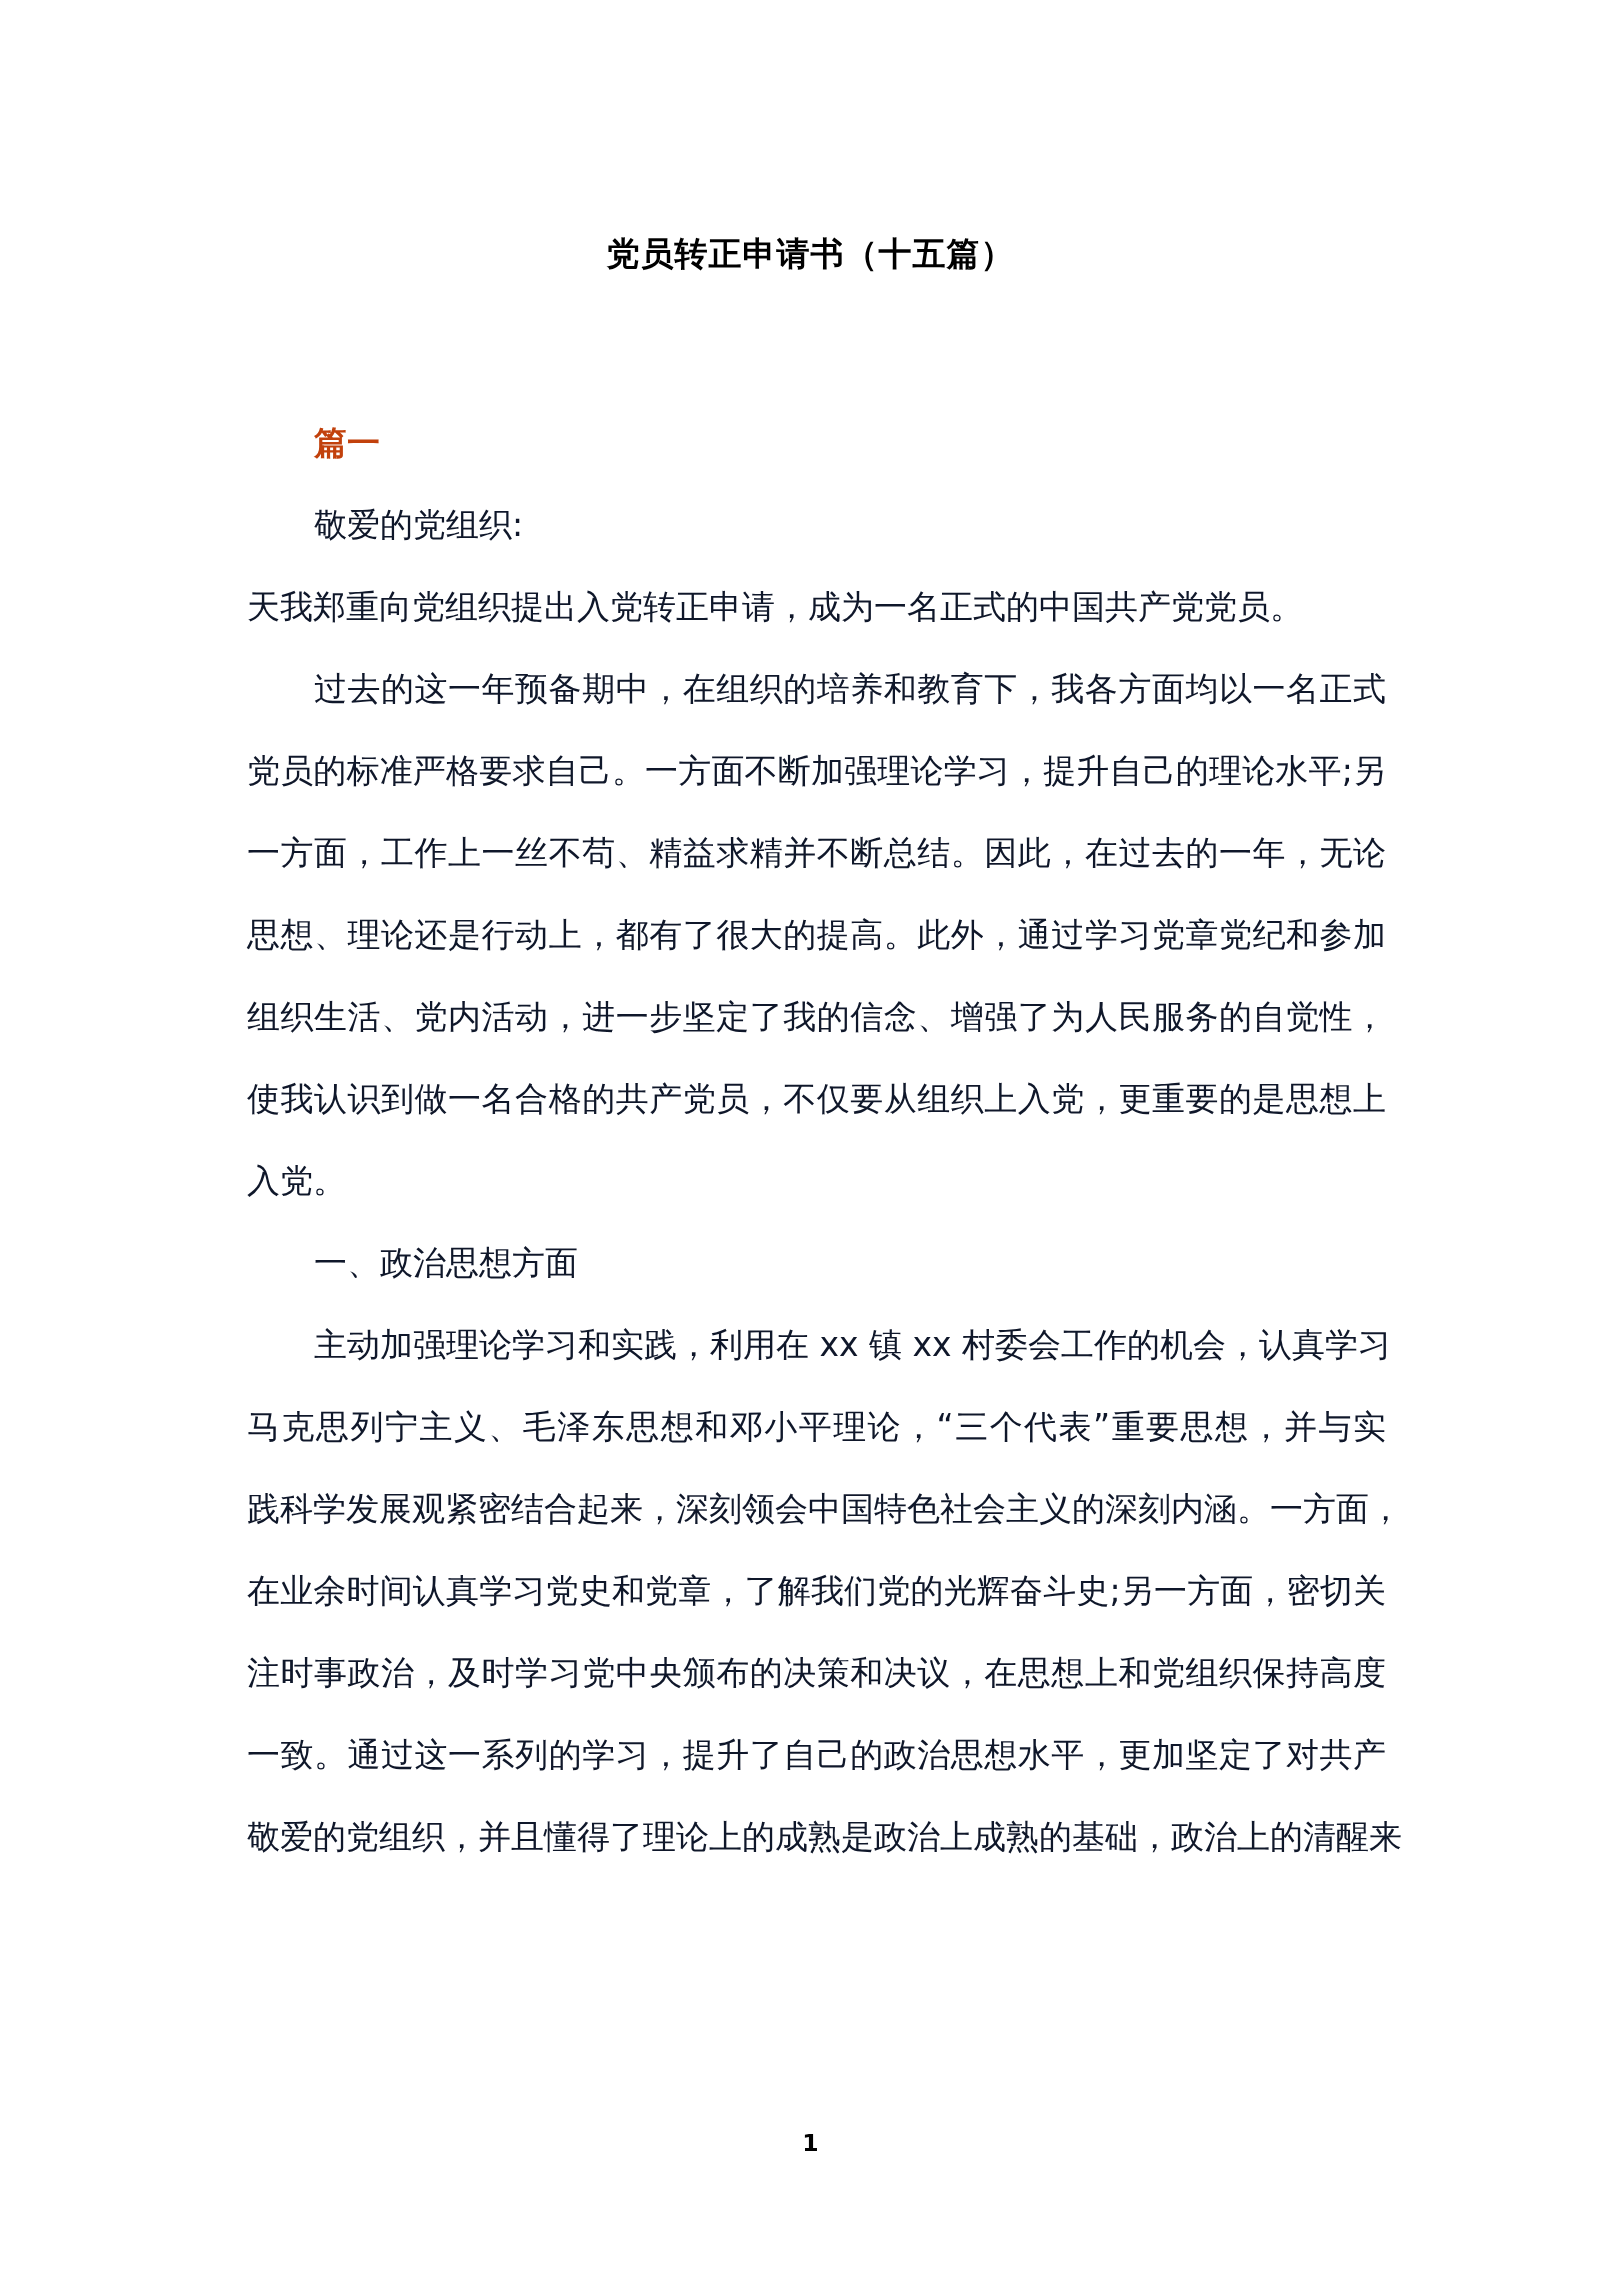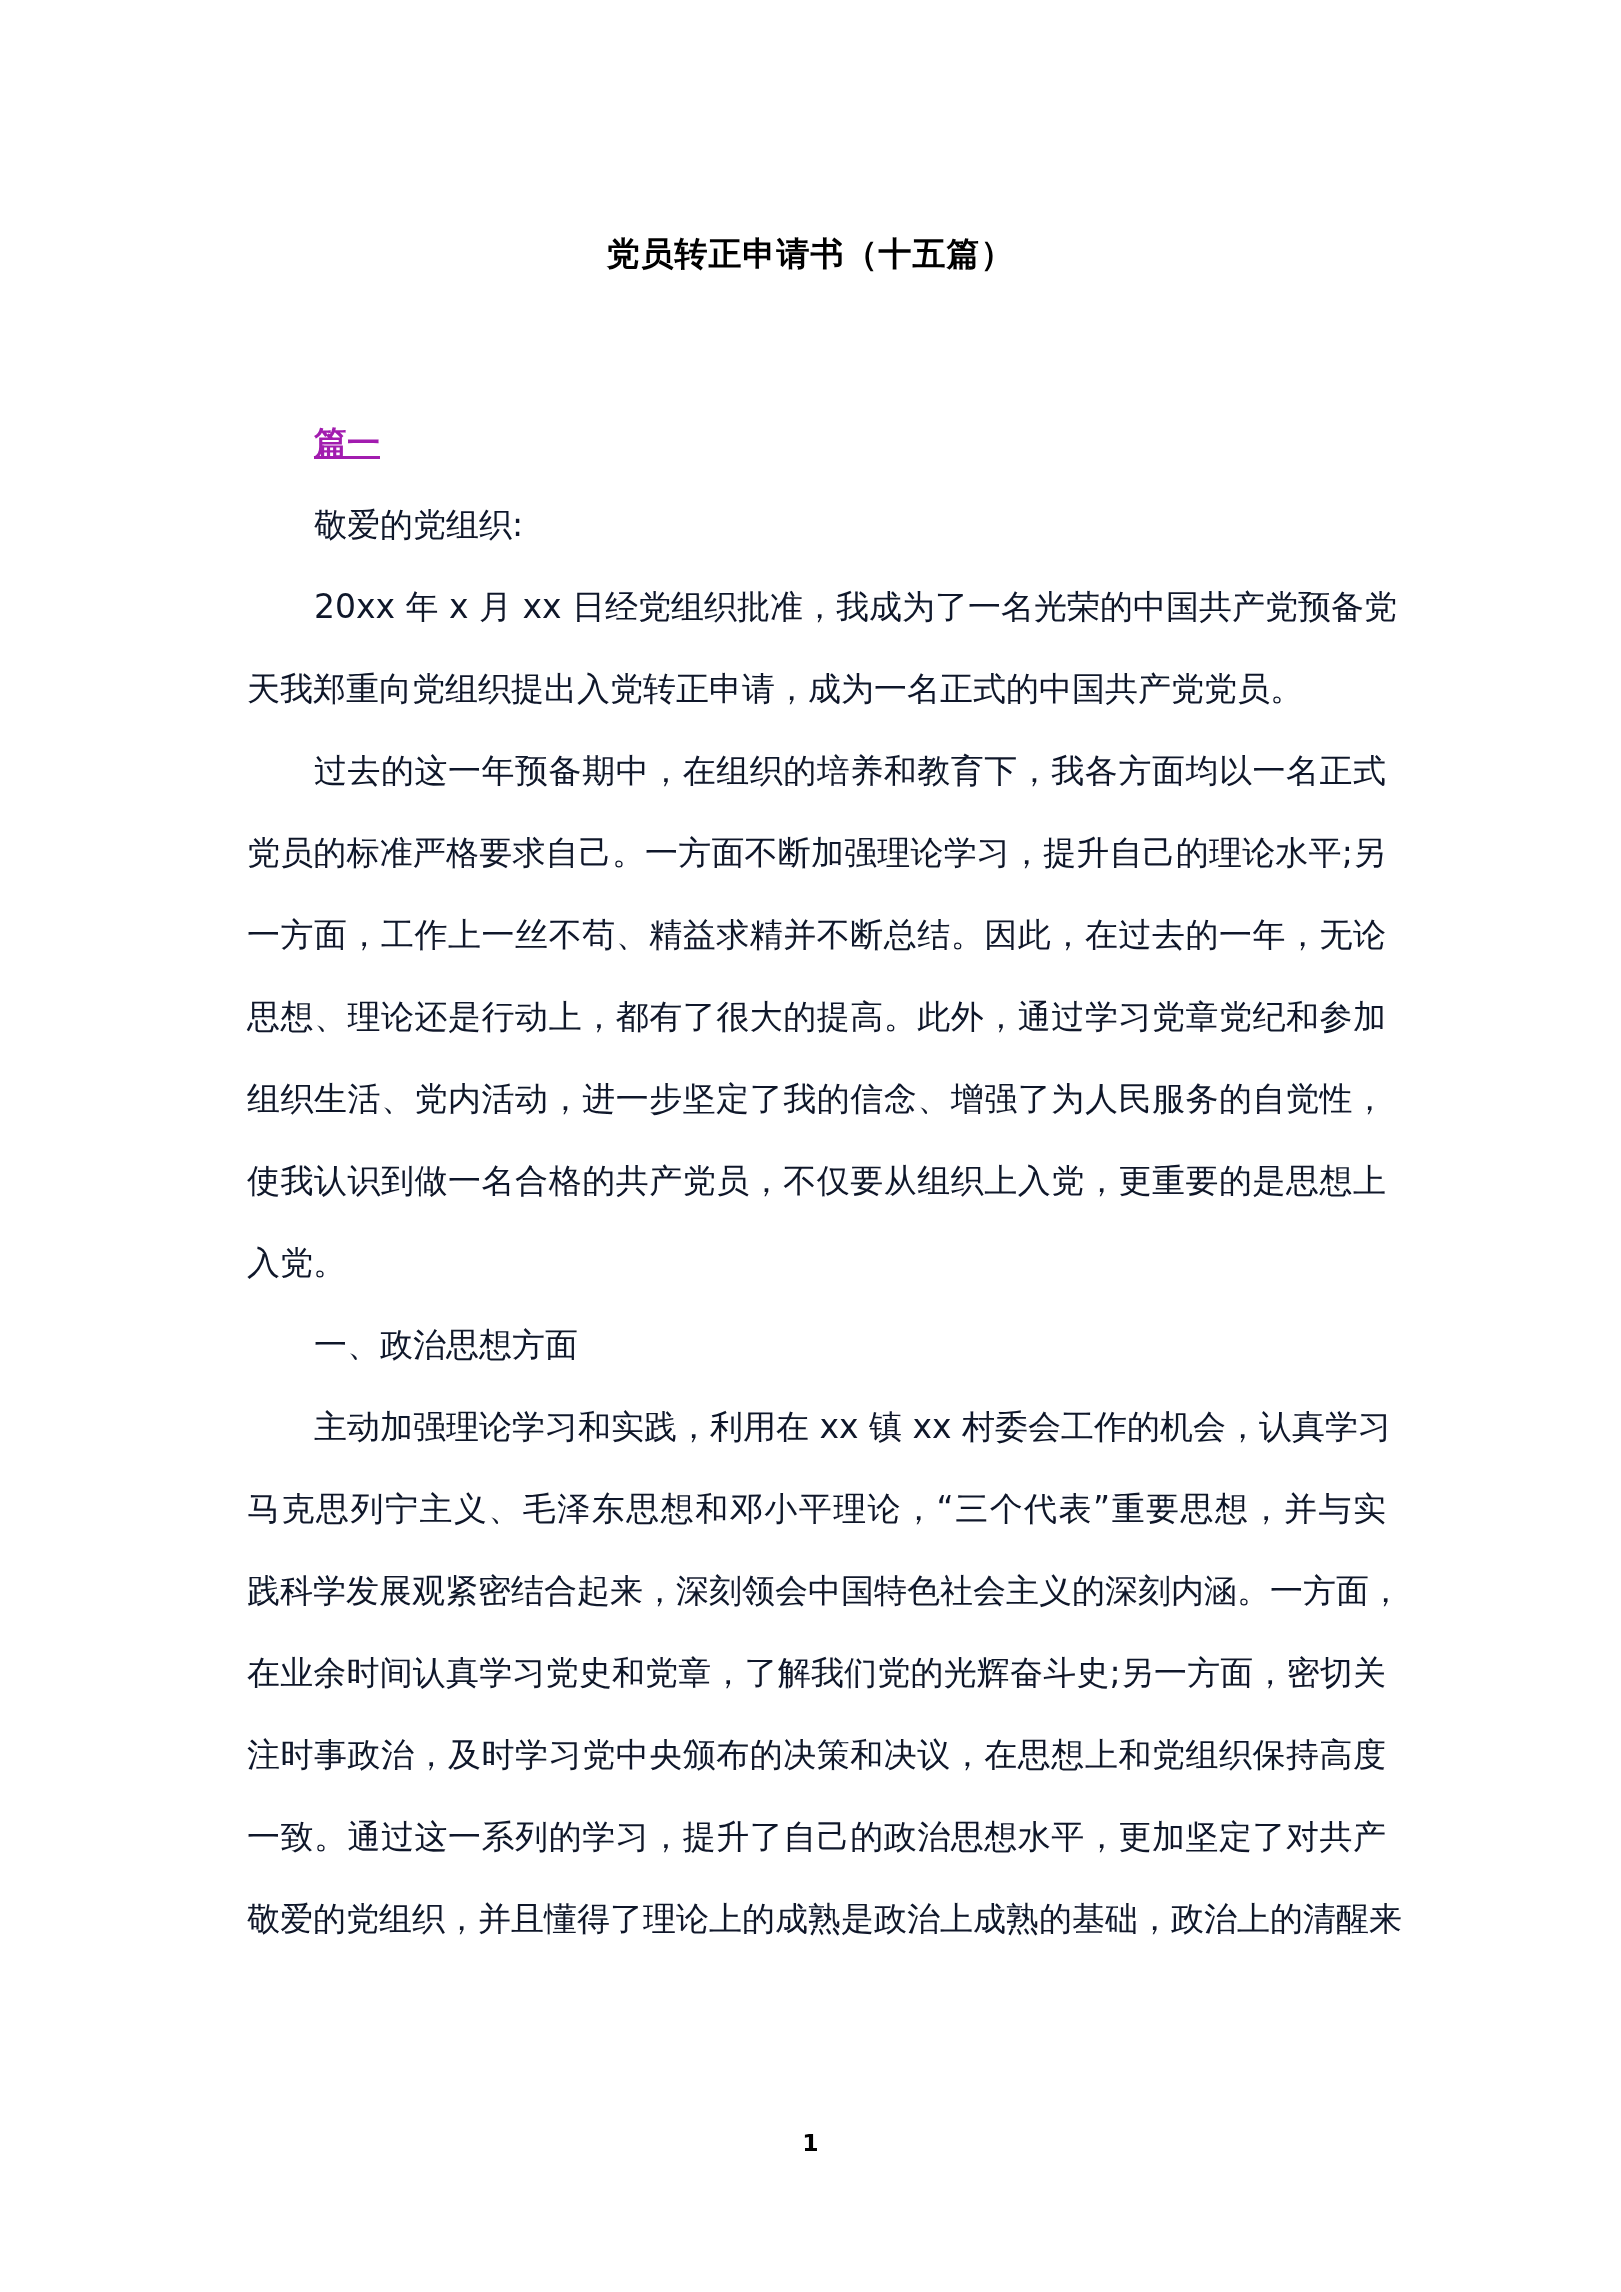--- a/index.html
+++ b/index.html
@@ -50,23 +50,22 @@
       color: #0f172a;
     }
     .line.last {
       text-align-last: left;
     }
     .line.indent {
       padding-left: 67px;
     }
     .section-heading {
       font-weight: bold;
-      color: #a21caf;
+      color: #c2410c;
       text-align-last: left;
-      text-decoration: underline;
     }
     .salutation {
       text-align-last: left;
     }
     .page-number {
       position: absolute;
       top: 2129px;
       left: 0;
       width: 1621px;
       text-align: center;
@@ -82,21 +81,20 @@
 
   <div class="doc-title">党员转正申请书（十五篇）</div>
 
   <div class="body-text">
 
     <div class="line indent section-heading">篇一</div>
 
     <div class="line indent salutation">敬爱的党组织:</div>
 
     <div>
-      <div class="line indent">20xx 年 x 月 xx 日经党组织批准，我成为了一名光荣的中国共产党预备党</div>
       <div class="line last">天我郑重向党组织提出入党转正申请，成为一名正式的中国共产党党员。</div>
     </div>
 
     <div>
       <div class="line indent">过去的这一年预备期中，在组织的培养和教育下，我各方面均以一名正式</div>
       <div class="line">党员的标准严格要求自己。一方面不断加强理论学习，提升自己的理论水平;另</div>
       <div class="line">一方面，工作上一丝不苟、精益求精并不断总结。因此，在过去的一年，无论</div>
       <div class="line">思想、理论还是行动上，都有了很大的提高。此外，通过学习党章党纪和参加</div>
       <div class="line">组织生活、党内活动，进一步坚定了我的信念、增强了为人民服务的自觉性，</div>
       <div class="line">使我认识到做一名合格的共产党员，不仅要从组织上入党，更重要的是思想上</div>

